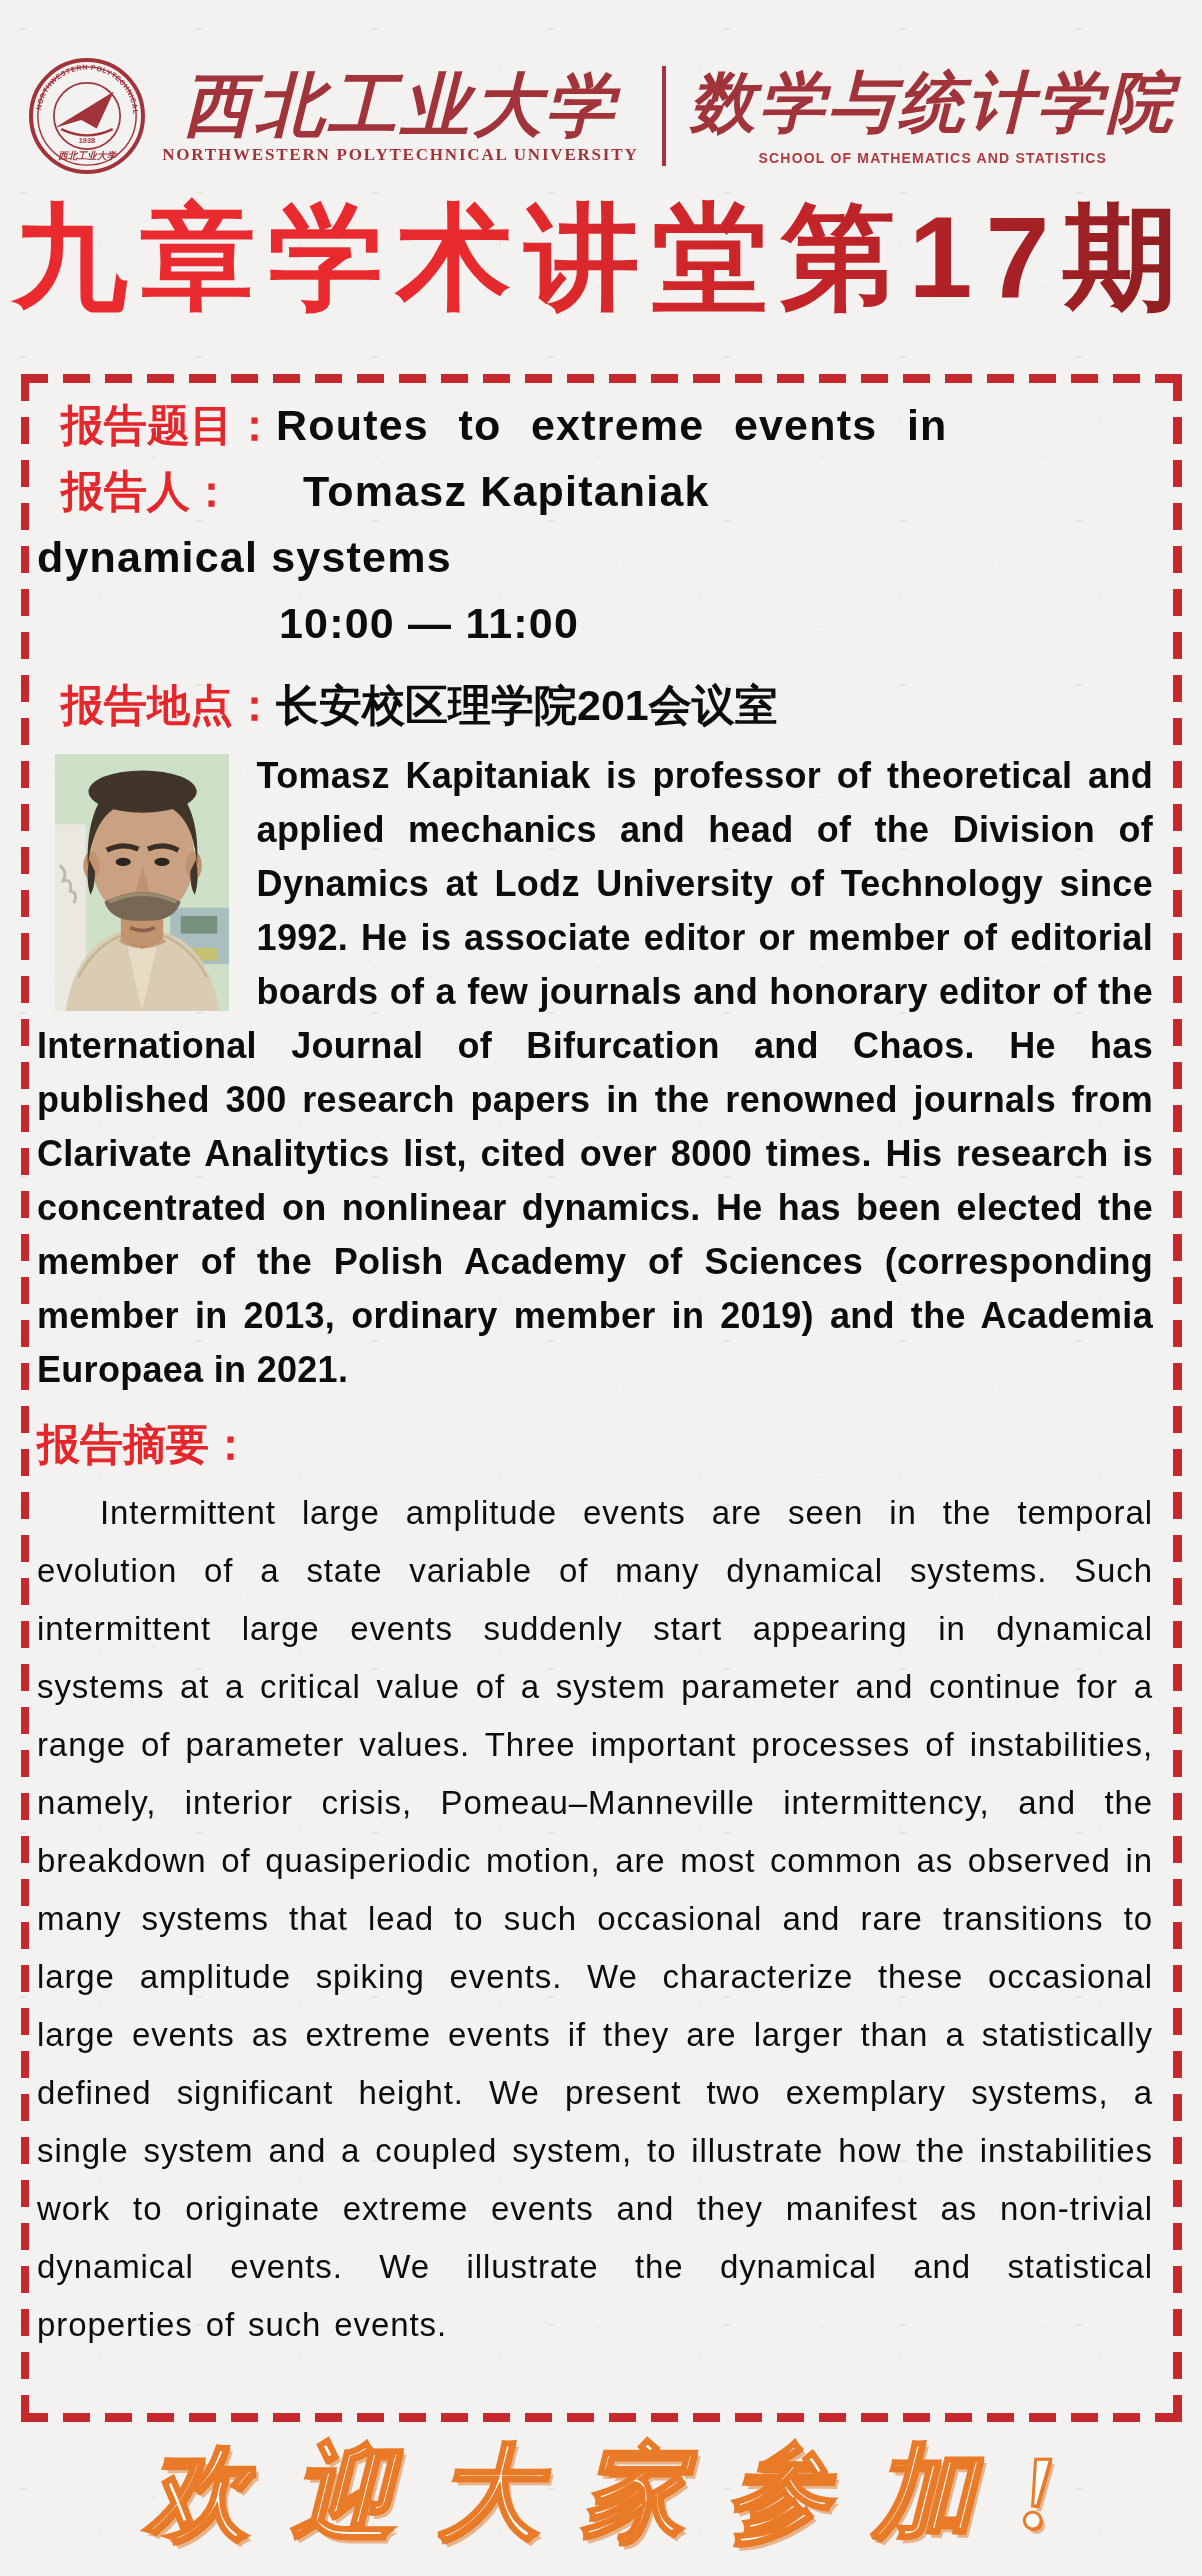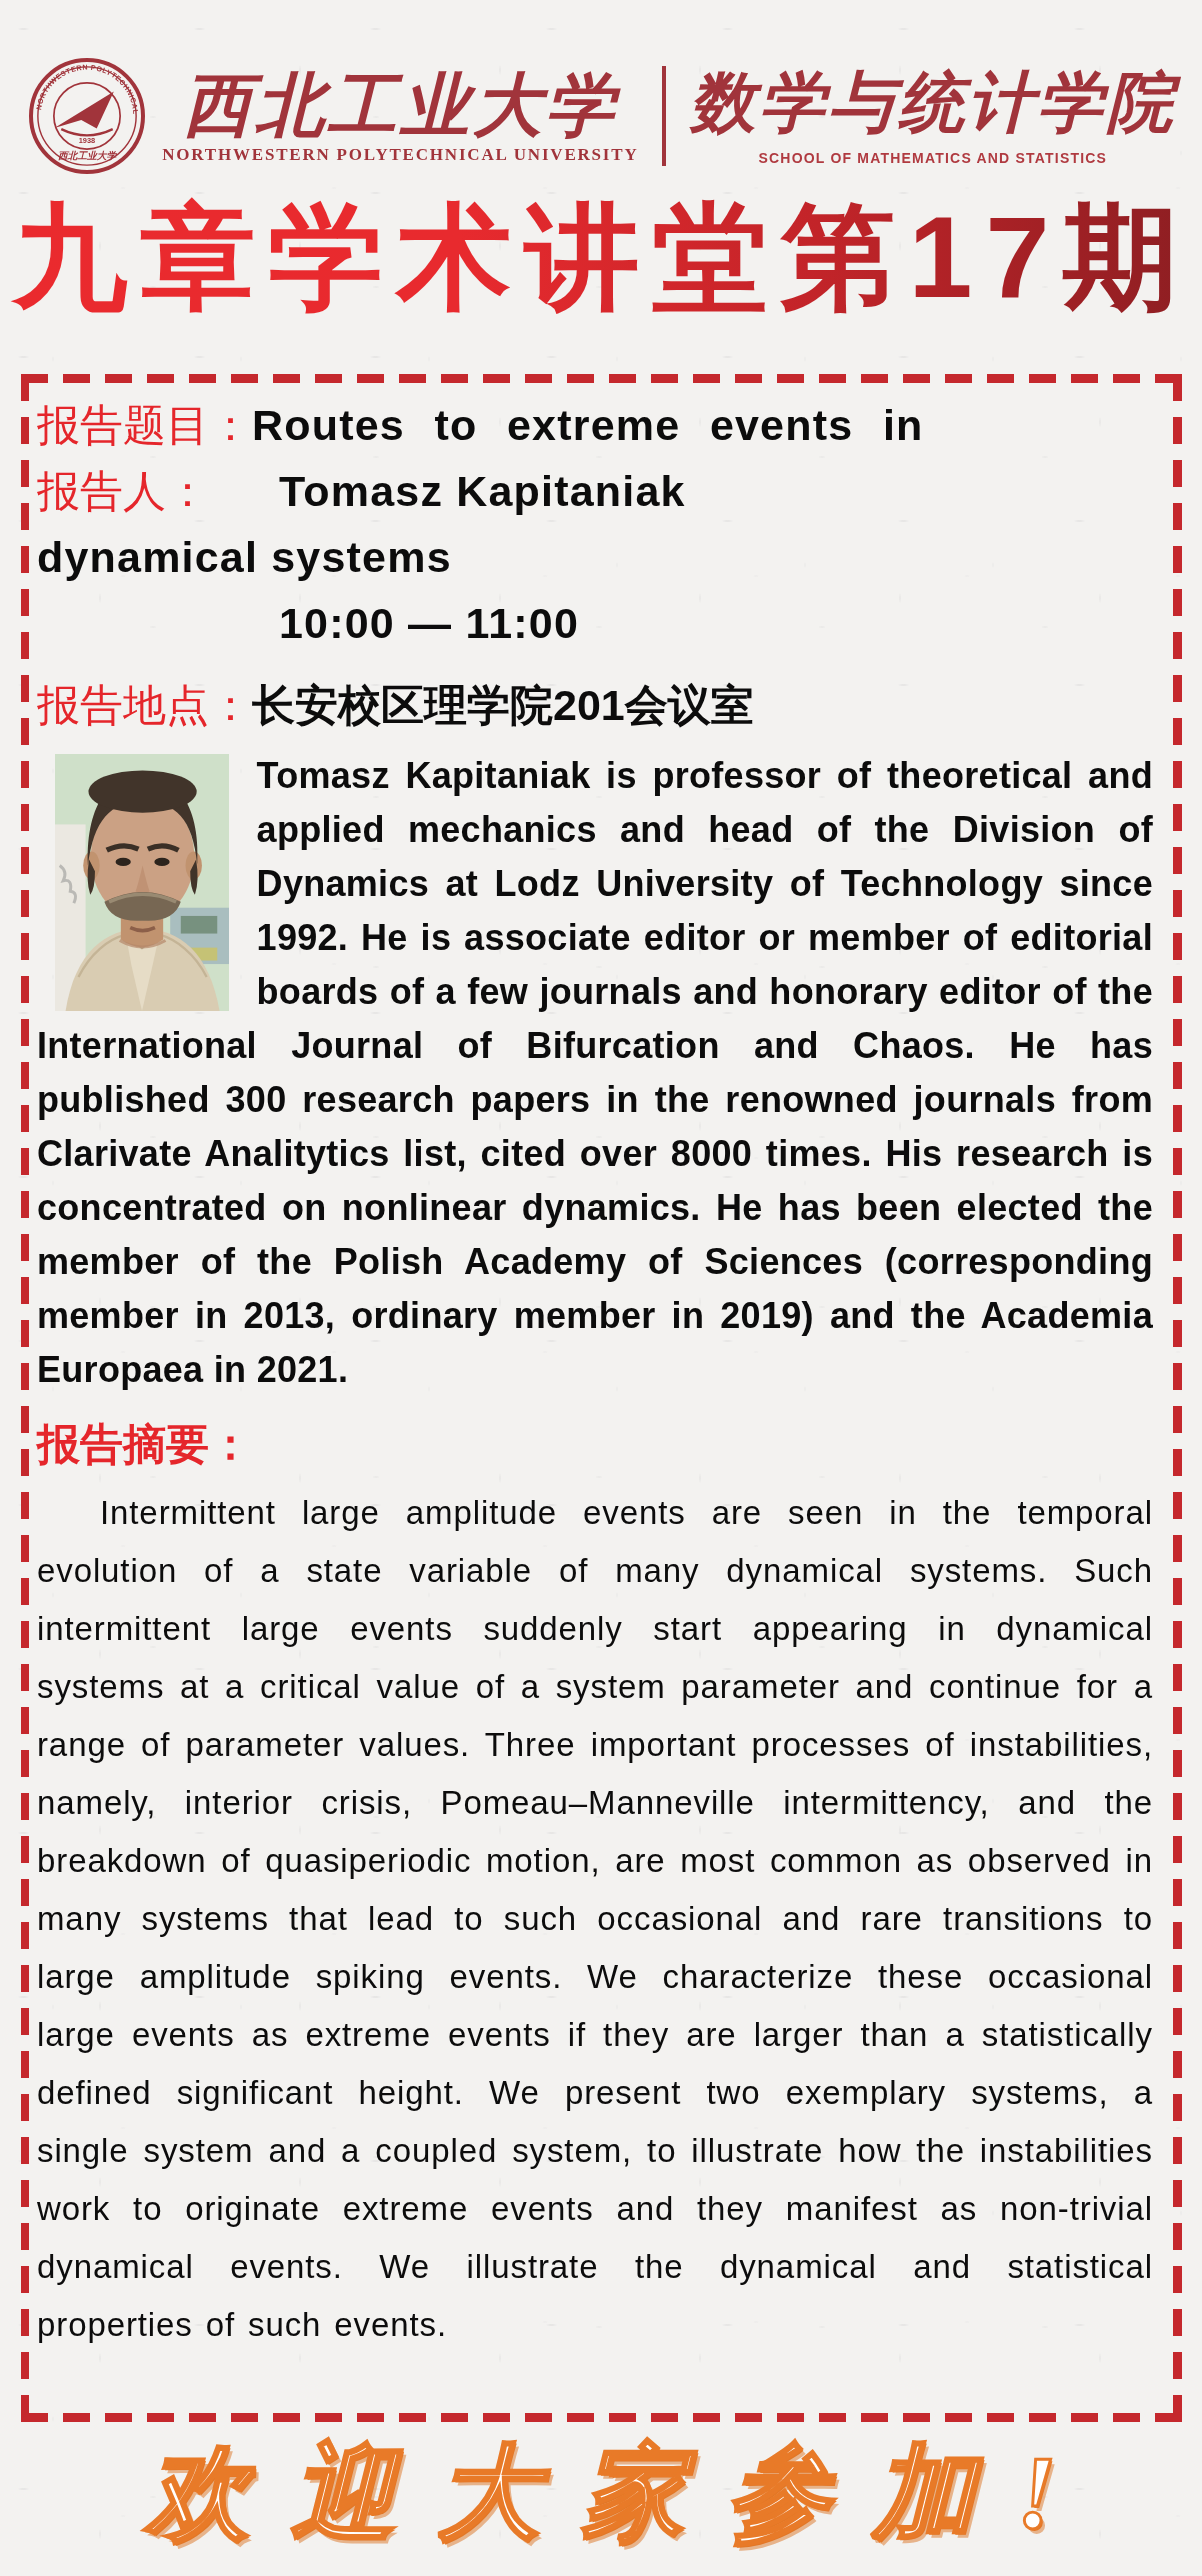--- a/index.html
+++ b/index.html
@@ -51,21 +51,21 @@
   .frame{position:absolute;left:20.6px;top:374px;width:1161px;height:2048px;}
   .b-top,.b-bottom{position:absolute;left:0;right:0;height:9.4px;
     background:repeating-linear-gradient(90deg,#c5282d 0 27px,transparent 27px 42px);}
   .b-top{top:0;}.b-bottom{bottom:0;}
   .b-left,.b-right{position:absolute;top:0;bottom:0;width:8.8px;
     background:repeating-linear-gradient(180deg,#c5282d 0 27px,transparent 27px 43px);}
   .b-left{left:0;}.b-right{right:0;}
   .content{position:absolute;left:16.4px;top:17.6px;width:1116px;}
   
   .row{font-size:43px;line-height:66px;font-weight:700;white-space:nowrap;}
-  .lbl{display:inline-block;min-width:242px;color:#e5262b;font-weight:400;}
+  .lbl{display:inline-block;min-width:242px;color:#e5262b;font-weight:700;margin-left:24px;}
   .lbl.wide{min-width:0;}
   .val{color:#0c0c0c;font-weight:900;}
   .val.en{letter-spacing:1.2px;}
   .spread{letter-spacing:5.9px;word-spacing:16.4px;}
   .cont-indent{display:inline-block;margin-left:242px;}
   .gap-before{margin-top:16.4px;}
   
   .bio{margin-top:10.6px;font-size:36px;line-height:54px;font-weight:700;color:#0c0c0c;
        text-align:justify;letter-spacing:0.3px;}
   .photo{float:left;width:174px;height:257px;margin:5.9px 28px 3.5px 17.6px;}

